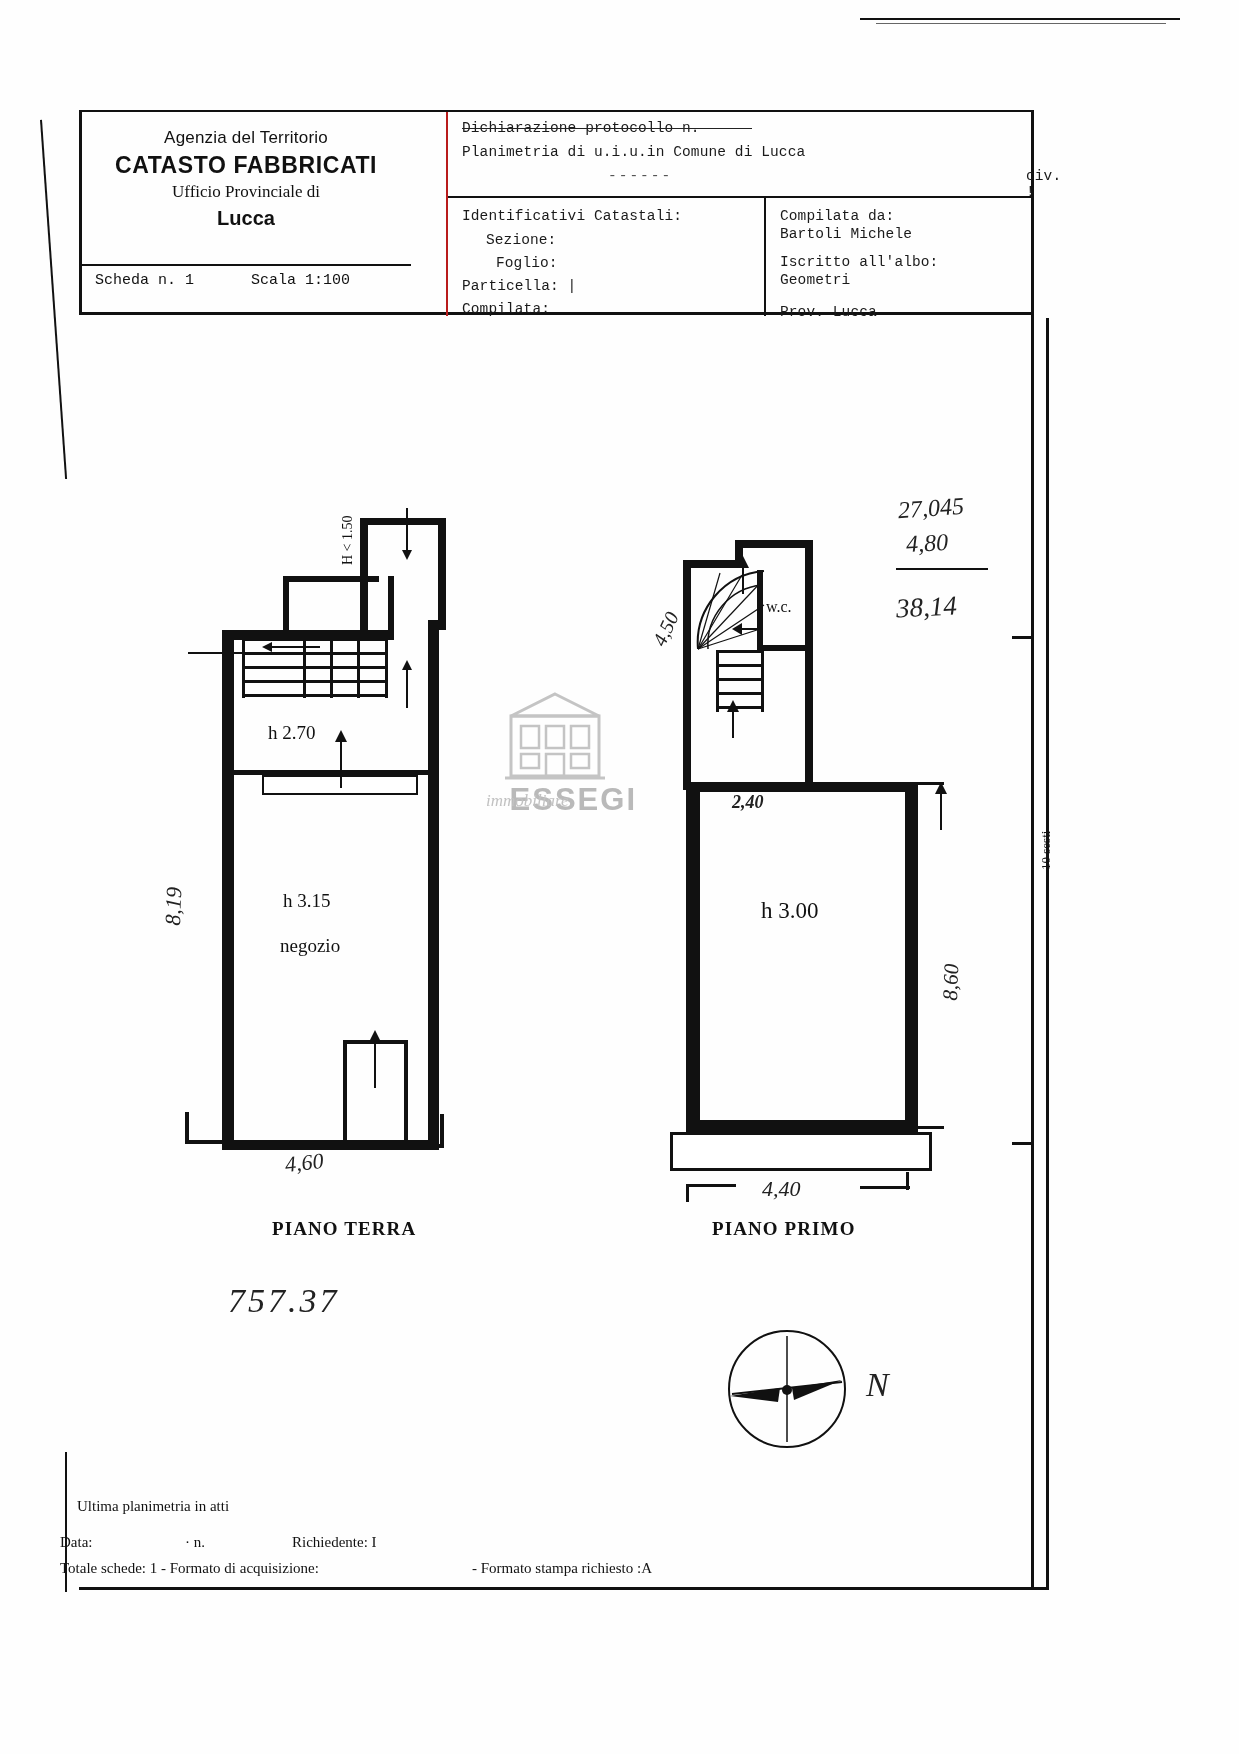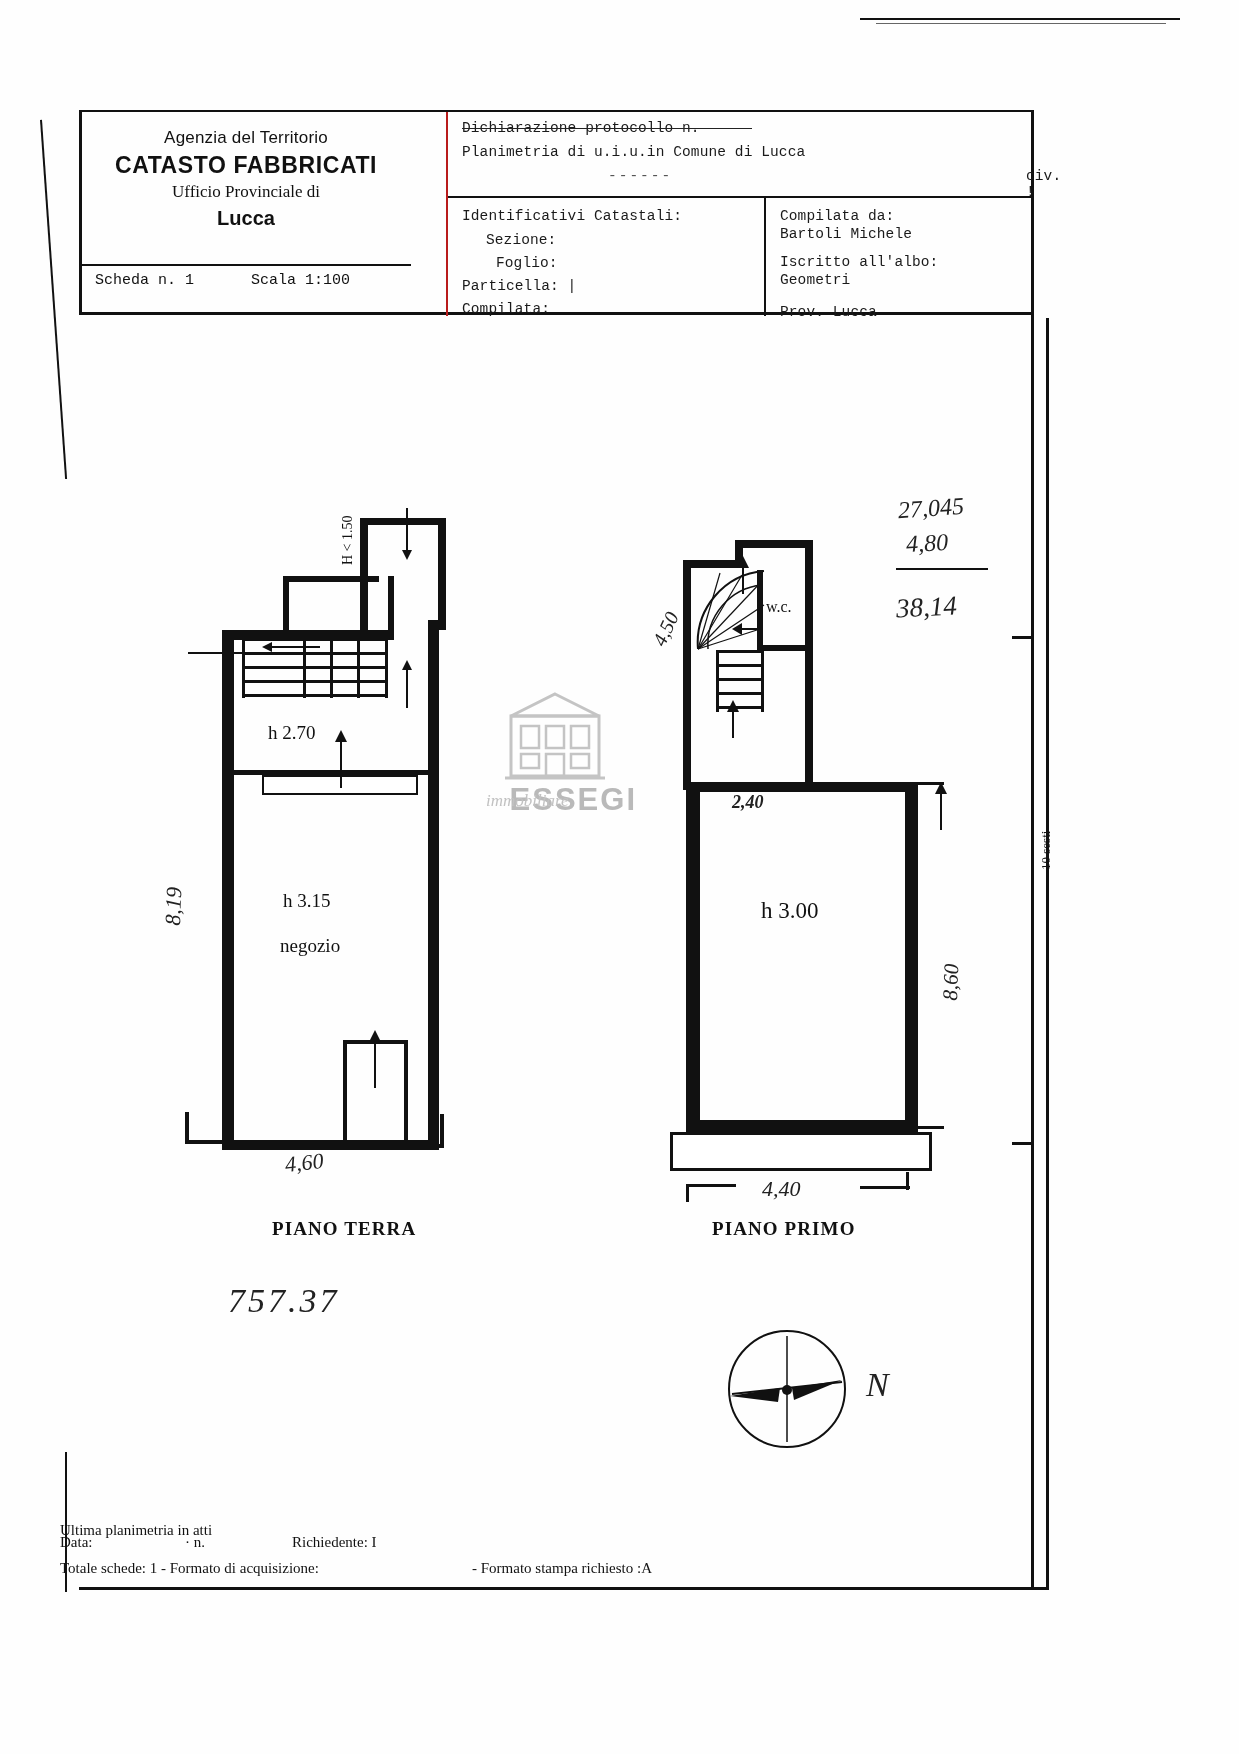--- a/index.html
+++ b/index.html
@@ -309,21 +309,21 @@
       <line x1="4" y1="64" x2="114" y2="52" stroke="#111" stroke-width="2"></line>
       <polygon points="2,66 52,58 50,72" fill="#111"></polygon>
       <polygon points="114,50 64,58 66,70" fill="#111"></polygon>
       <line x1="59" y1="6" x2="59" y2="112" stroke="#111" stroke-width="1.5"></line>
       <circle cx="59" cy="60" r="5" fill="#111"></circle>
     </svg>
   </div>
   <div class="hand" style="left:866px;top:1366px;font-size:34px;">N</div>
 
   <div class="foot">
-    <div style="left:0;top:0;margin-top:24px;">Ultima planimetria in atti</div>
+    <div style="left:17px;top:0;">Ultima planimetria in atti</div>
     <div style="left:0;top:36px;">Data:</div>
     <div style="left:125px;top:36px;">· n.</div>
     <div style="left:232px;top:36px;">Richiedente: I</div>
     <div style="left:0;top:62px;">Totale schede: 1 - Formato di acquisizione:</div>
     <div style="left:412px;top:62px;">- Formato stampa richiesto :A</div>
   </div>
 
 </div>
 
 </body></html>

